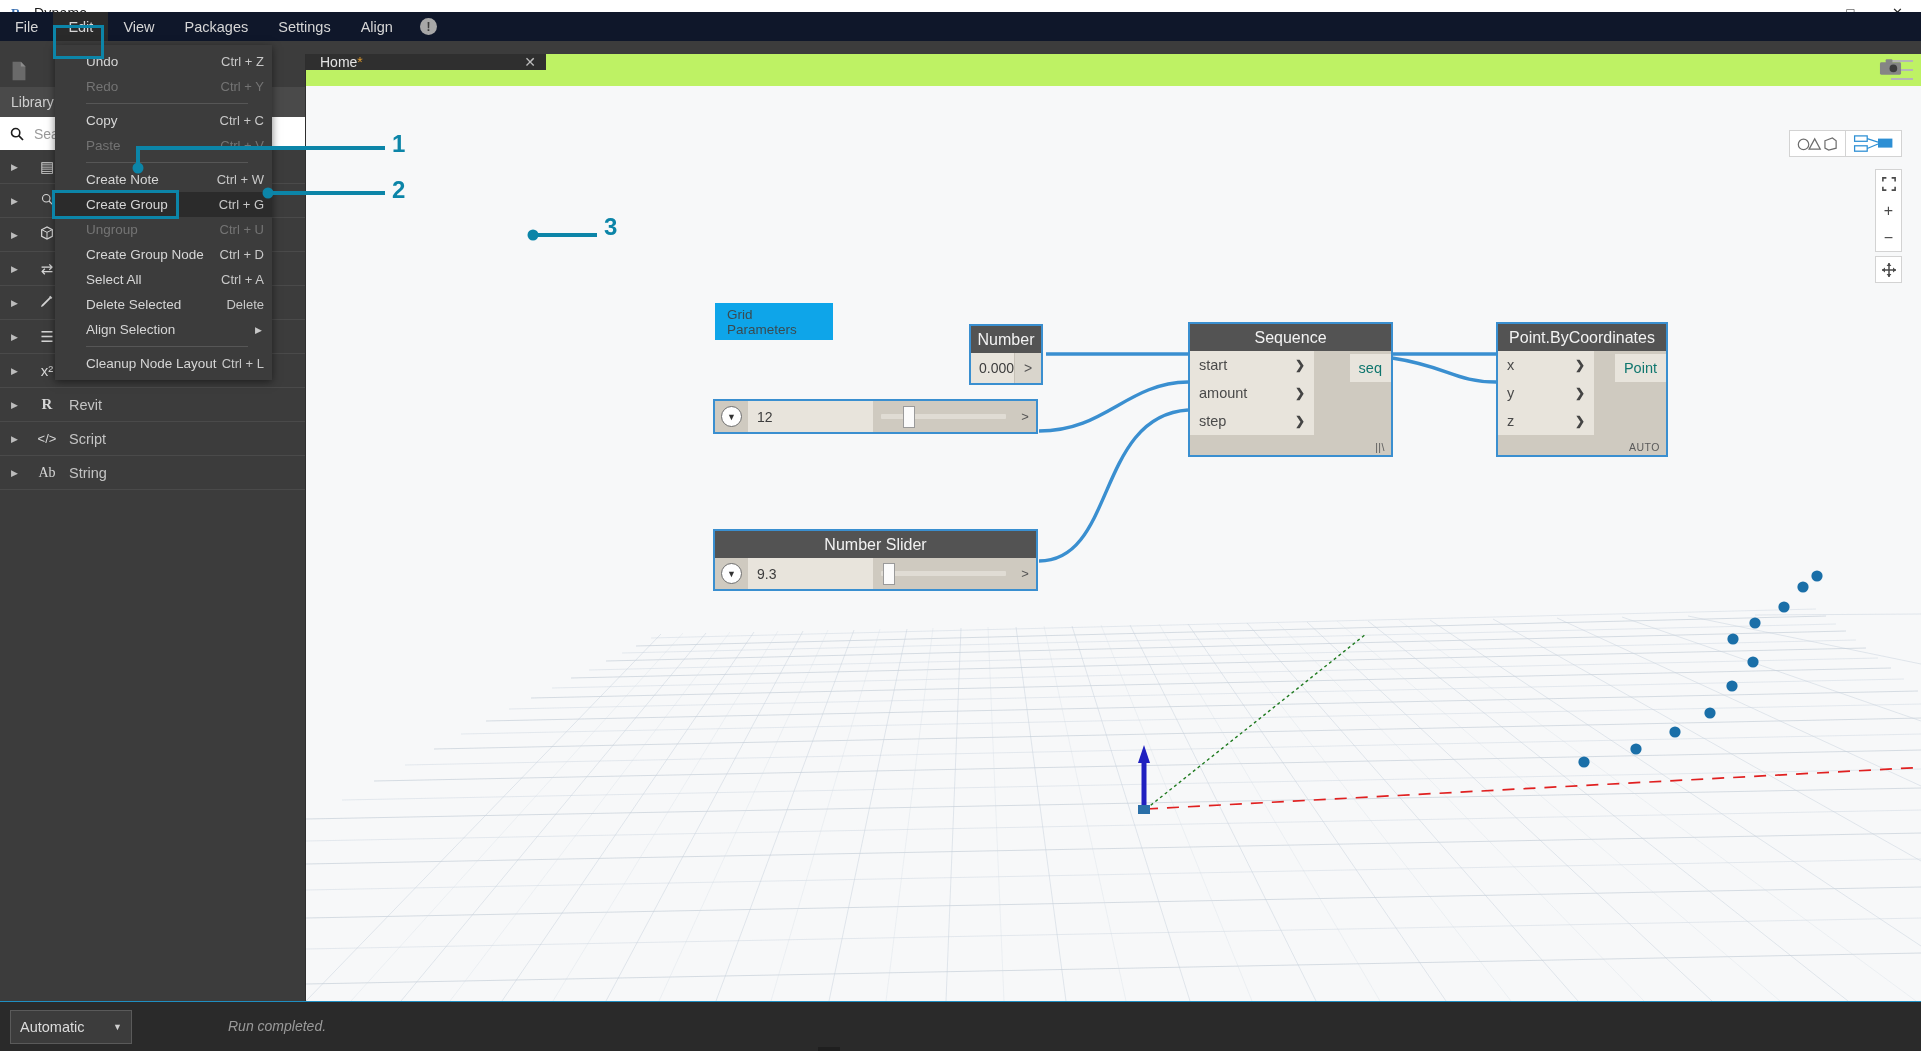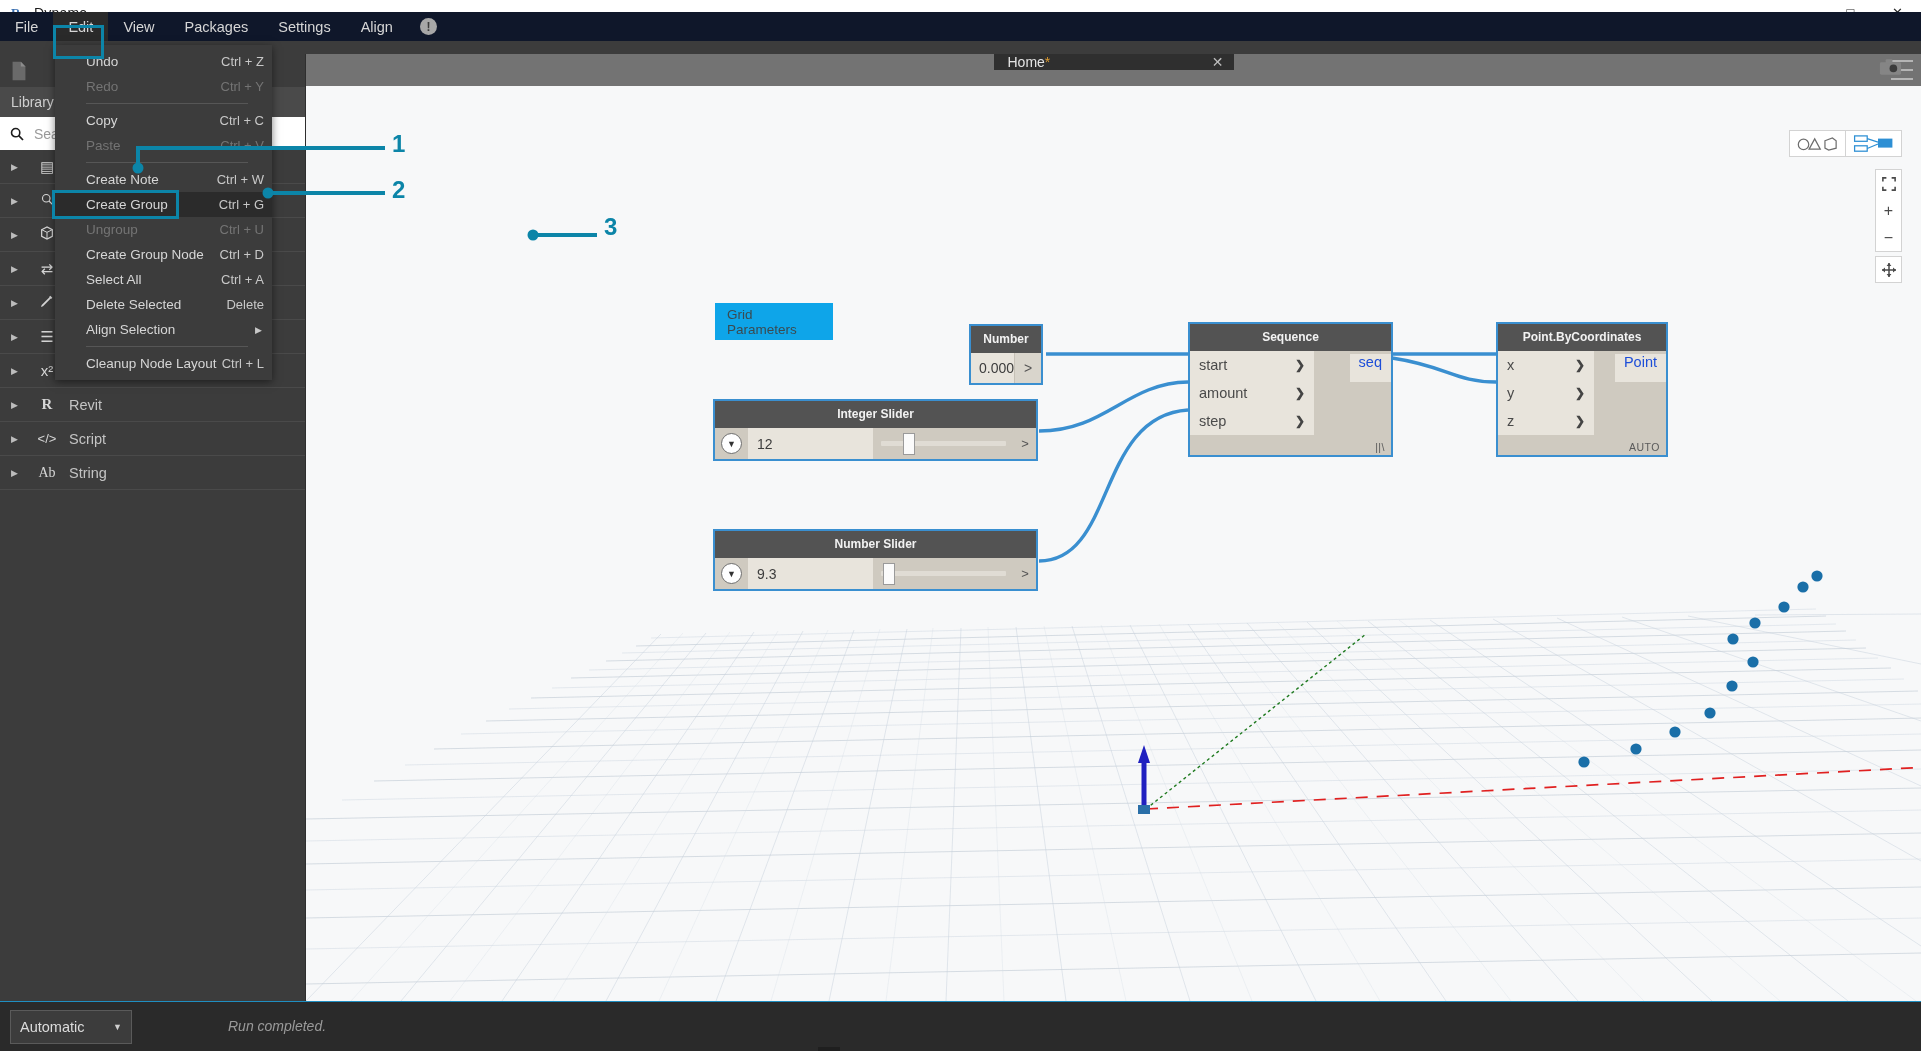--- a/index.html
+++ b/index.html
@@ -91,21 +91,21 @@
     border-bottom:1px solid #4a4a4a; color:#c4c4c4;
     font-size:14.5px;
   }
   .sb-caret{ width:29px; text-align:center; font-size:9px; color:#bdbdbd; }
   .sb-ico{ width:36px; text-align:center; font-size:15px; color:#d6d6d6; }
   .sb-name{ padding-left:4px; }
 
   
   .tabbar{
     position:absolute; left:306px; top:54px; width:1615px; height:32px;
-    background:#737373; display:flex; align-items:center;flex-direction:column;
+    background:#bef264; display:flex; align-items:flex-start;flex-direction:column;
   }
   .tab{
     min-width:240px; background:#2f2f2f; display:flex; align-items:center;
     padding:0 10px 0 14px; font-size:14px; color:#e4e4e4; gap:12px;
   }
   .tab-title{ flex:1; }
   .tab-star{ color:#de9b2f; }
   .tab-close{ font-size:14px; color:#bdbdbd; }
   .tab-new{ width:44px; background:#2f2f2f; margin-left:2px;}
   .ws-burger{
@@ -123,35 +123,35 @@
   }
 
   
   #viewport{ position:absolute; left:0; top:0; width:1615px; height:915px; }
 
   
   .nodes{ position:absolute; left:0; top:0; width:1615px; height:560px; }
 
   .node{ position:absolute; border:2px solid #3a8fd0; background:#cfcac0; }
   .node-head{
-    background:#535353; color:#f2f2f2; font-size:12px; font-weight:bold;
+    background:#535353; color:#f2f2f2; font-size:16px; font-weight:normal;
     text-align:center; line-height:27px; height:27px;
   }
   .node-body{ position:relative; }
   .port-row{ height:28px; display:flex; align-items:center; position:relative; }
   .port-in{
     background:#e8e4dc; width:124px; height:100%;
     display:flex; align-items:center; padding-left:9px;
     font-size:14.5px; color:#4a4a4a; position:relative;
   }
   .port-in .chev{ position:absolute; right:9px; font-size:12px; font-weight:bold; color:#444;}
   .port-out{
     position:absolute; right:0; background:#e8e4dc; height:100%;
-    display:flex; padding:0 9px;
-    font-size:14.5px; color:#1d4ed8;margin-top:6px;
+    display:flex; align-items:center; padding:0 9px;
+    font-size:14.5px; color:#0f766e;margin-top:6px;
   }
   .node-foot{
     height:20px; display:flex; align-items:flex-end; justify-content:flex-end;
     padding:0 6px 2px 0; font-size:10.5px; color:#5a5a5a; letter-spacing:.5px;
   }
 
   
   .num-node{ }
   .num-row{ display:flex; height:30px; }
   .num-val{
@@ -514,21 +514,20 @@
 
       <div class="node num-node" style="left:663px; top:238px; width:74px;">
         <div class="node-head">Number</div>
         <div class="num-row">
           <div class="num-val">0.000</div>
           <div class="num-out">&gt;</div>
         </div>
       </div>
 
       <div class="node" style="left:407px; top:313px; width:325px;">
-        <div class="node-head">Integer Slider</div>
         <div class="sl-row">
           <div class="sl-drop">
             <div class="sl-circle">▼</div>
           </div>
           <div class="sl-val">12</div>
           <div class="sl-track-wrap">
             <div class="sl-track"></div>
             <div class="sl-knob" style="left:30px;"></div>
           </div>
           <div class="sl-out">&gt;</div>

